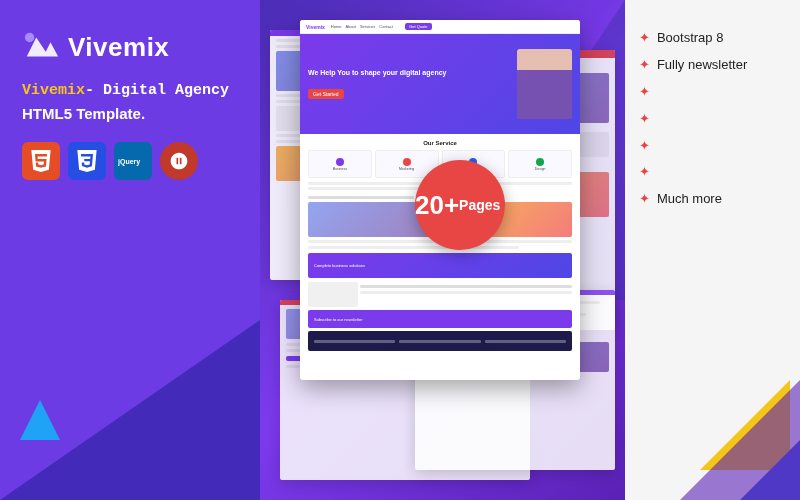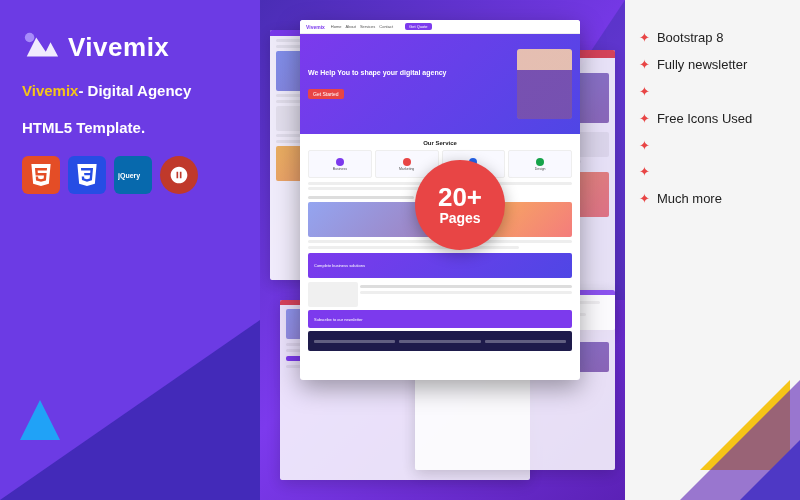--- a/index.html
+++ b/index.html
@@ -49,22 +49,23 @@
       font-size: 26px;
       font-weight: 700;
       color: #fff;
       letter-spacing: 0.5px;
     }
 
     .tagline {
       font-size: 15px;
       font-weight: 700;
       color: #f5c518;
-      margin-bottom: 16px;
+      margin-bottom: 2px;
       line-height: 1.4;
+      font-family: Liberation Mono, monospace;
     }
 
     .tagline-sub {
       font-size: 15px;
       font-weight: 700;
       color: #fff;
       margin-bottom: 18px;
       line-height: 1.4;
     }
 
@@ -370,23 +371,22 @@
     
     .pages-badge {
       position: absolute;
       top: 140px;
       left: 145px;
       width: 90px;
       height: 90px;
       border-radius: 50%;
       background: #e84545;
       display: flex;
-      flex-direction: column;
+      flex-direction: row;
       align-items: center;
-      justify-content: center;
       z-index: 10;
       box-shadow: 0 4px 15px rgba(0,0,0,0.3);
     }
 
     .pages-number {
       font-size: 26px;
       font-weight: 900;
       color: #fff;
       line-height: 1;
     }
@@ -706,21 +706,20 @@
       </li>
       <li>
         <span class="check-icon">✦</span>
         <span>Fully newsletter</span>
       </li>
       <li>
         <span class="check-icon">✦</span>
       </li>
       <li>
         <span class="check-icon">✦</span>
-        <span>Free Icons Used</span>
       </li>
       <li>
         <span class="check-icon">✦</span>
       </li>
       <li>
         <span class="check-icon">✦</span>
       </li>
       <li>
         <span class="check-icon">✦</span>
         <span>Much more</span>

